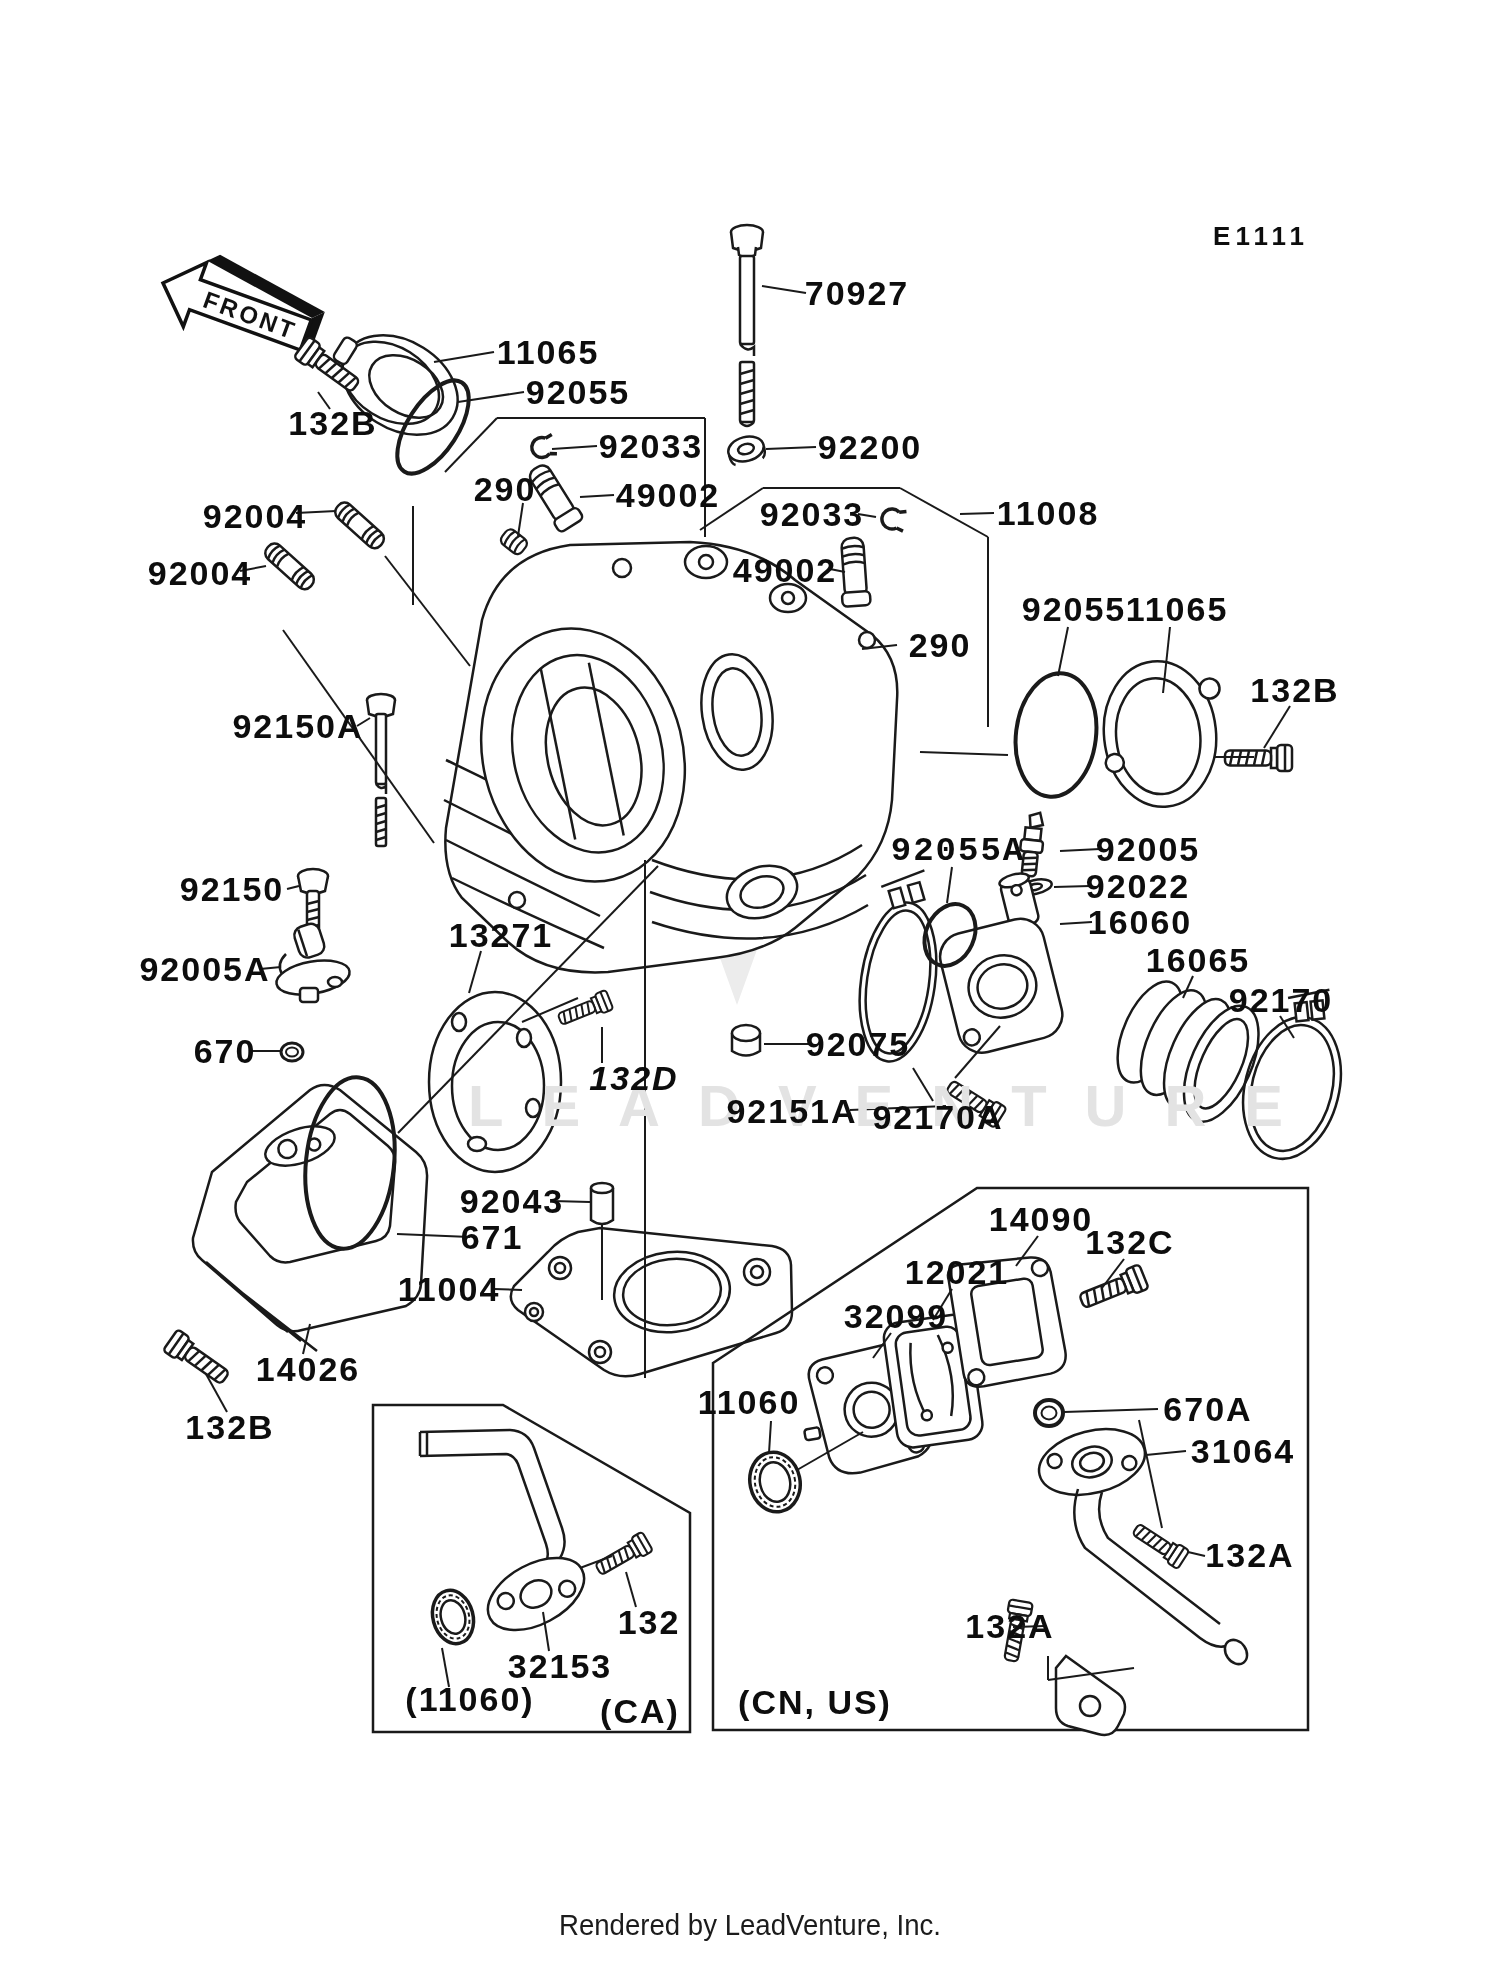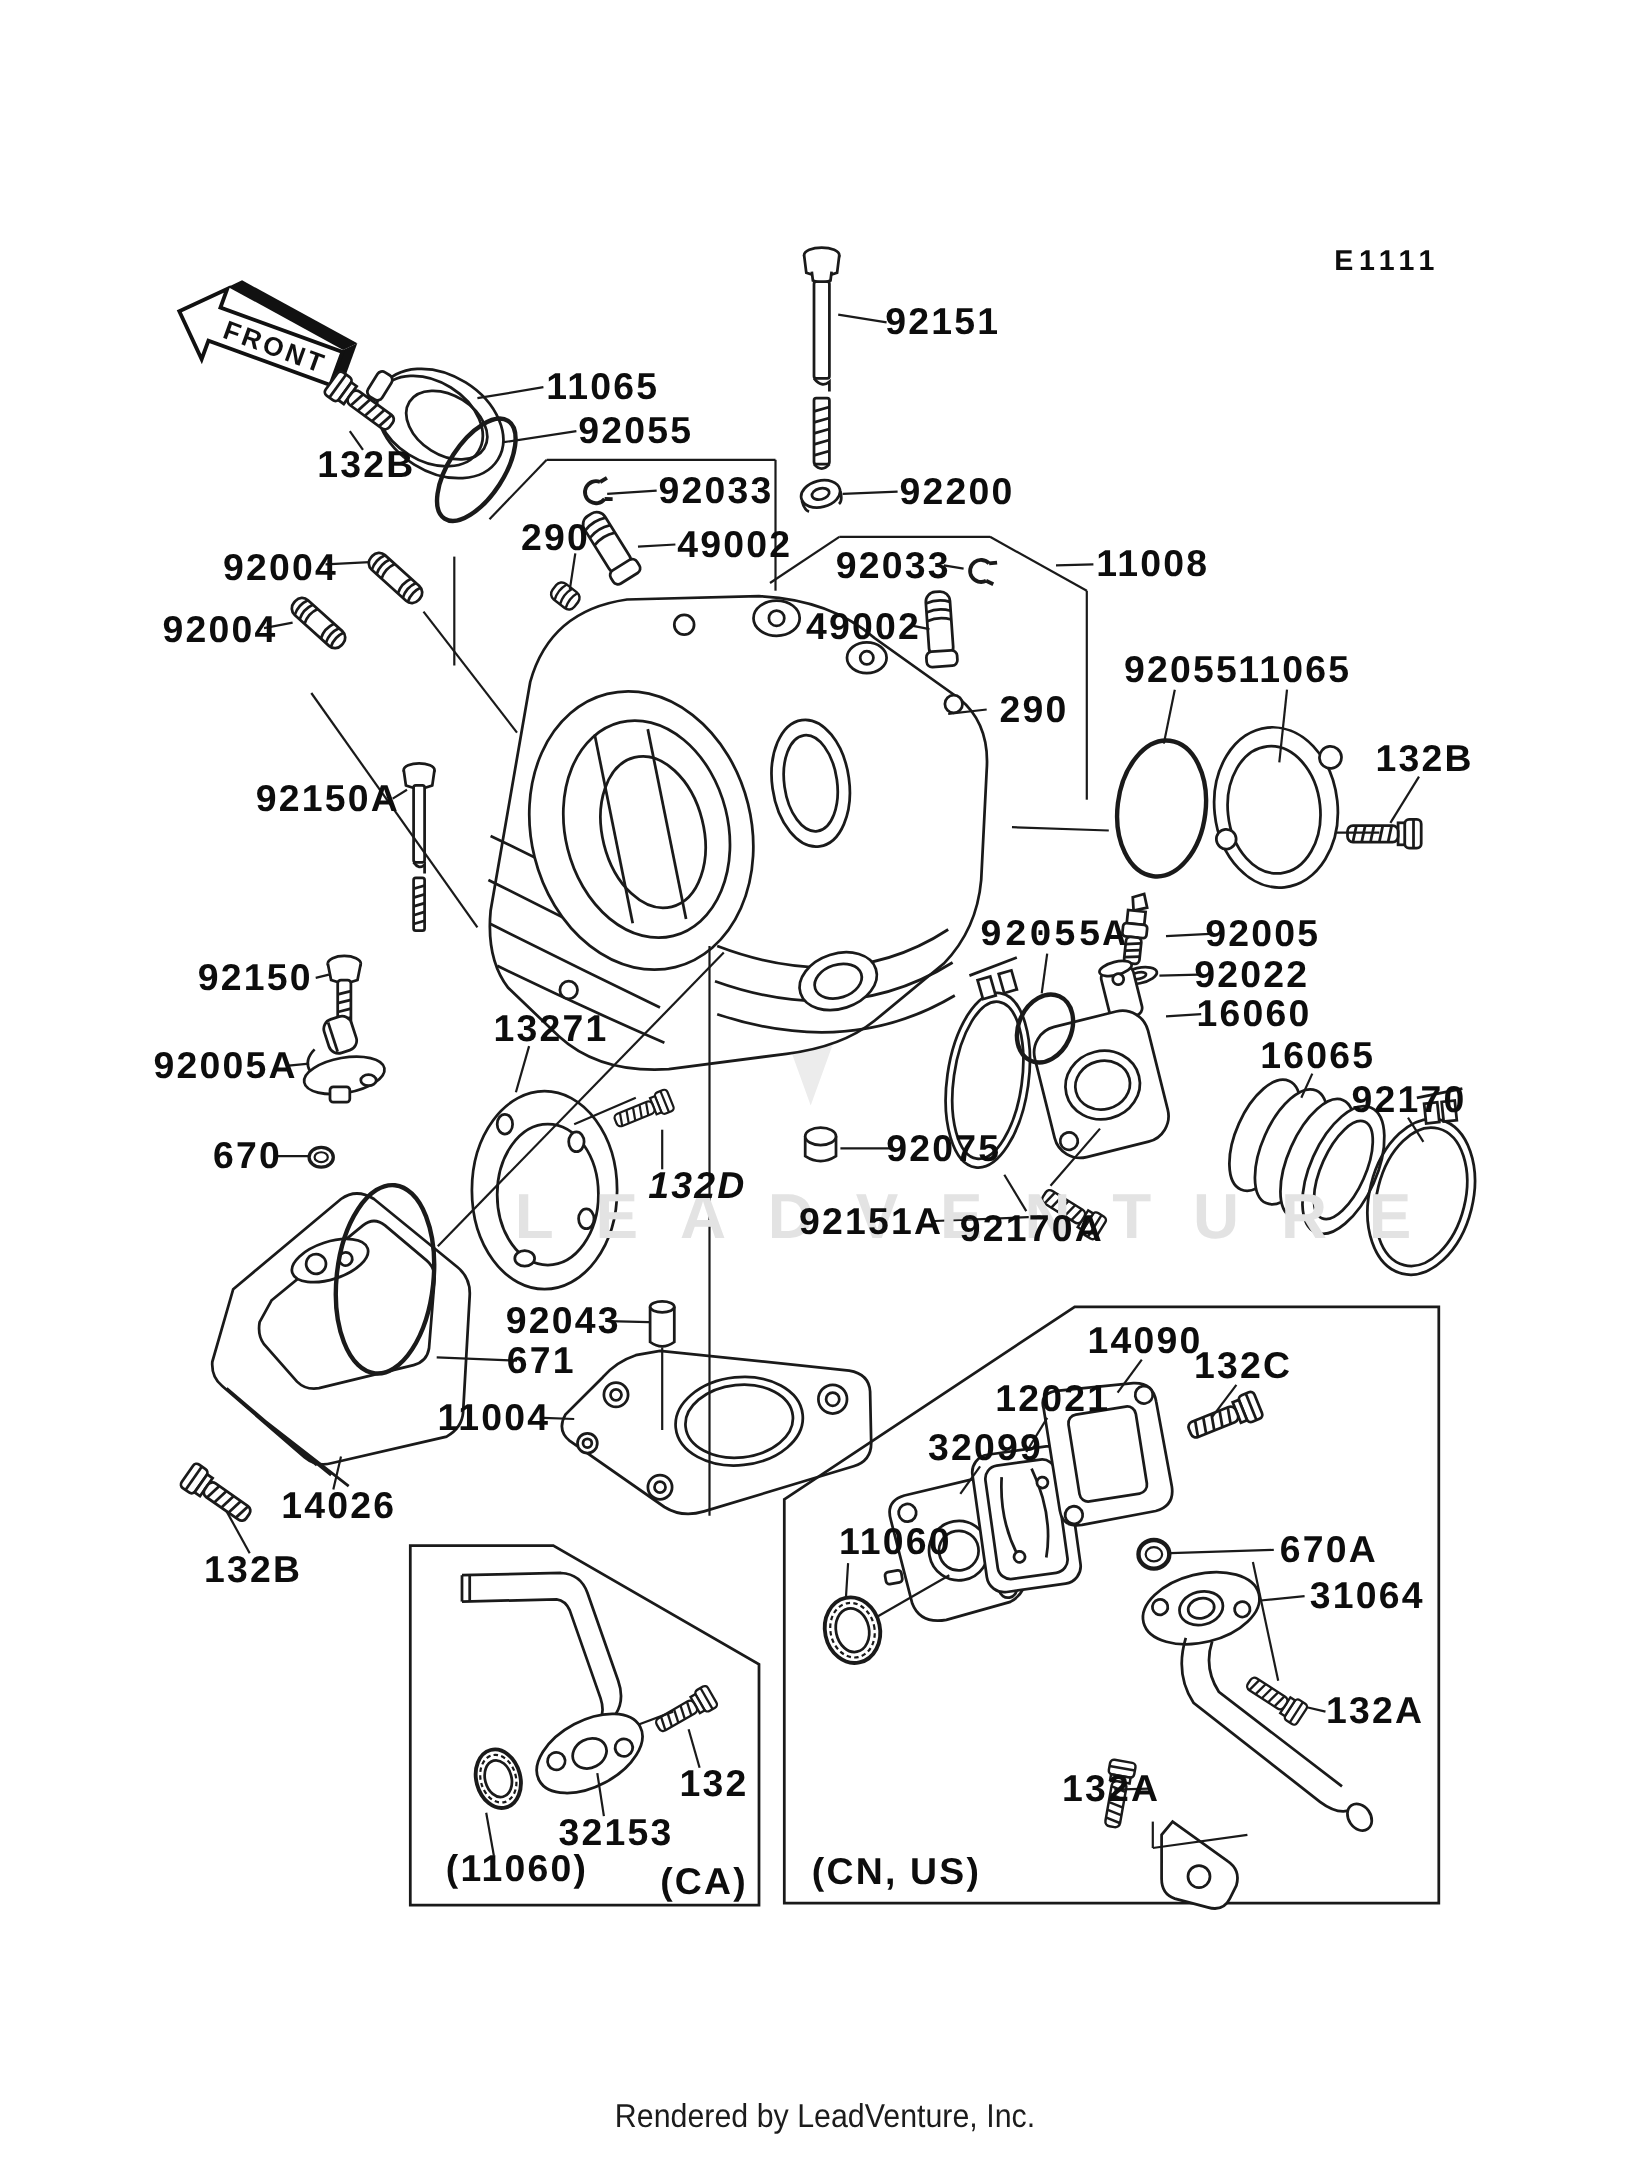--- a/index.html
+++ b/index.html
@@ -424,21 +424,21 @@
         <line x1="612" y1="1556" x2="580" y2="1568"></line>
         <line x1="955" y1="1078" x2="1000" y2="1026"></line>
         <line x1="920" y1="752" x2="1008" y2="755"></line>
         <line x1="1215" y1="757" x2="1254" y2="757"></line>
       </g>
   </svg>
 
   <div id="watermark-text">LEADVENTURE</div>
   <div id="label-layer">
       <div class="plabel" style="left: 1261px; top: 236px; font-size: 26px; letter-spacing: 5px;">E1111</div>
-      <div class="plabel" style="left: 857px; top: 293px;">92151</div>
+      <div class="plabel" style="left: 857px; top: 293px;">70927</div>
       <div class="plabel" style="left: 548px; top: 352px;">11065</div>
       <div class="plabel" style="left: 578px; top: 392px;">92055</div>
       <div class="plabel" style="left: 333px; top: 423px;">132B</div>
       <div class="plabel" style="left: 651px; top: 446px;">92033</div>
       <div class="plabel" style="left: 505px; top: 489px;">290</div>
       <div class="plabel" style="left: 668px; top: 495px;">49002</div>
       <div class="plabel" style="left: 255px; top: 516px;">92004</div>
       <div class="plabel" style="left: 200px; top: 573px;">92004</div>
       <div class="plabel" style="left: 870px; top: 447px;">92200</div>
       <div class="plabel" style="left: 812px; top: 514px;">92033</div>
@@ -465,21 +465,21 @@
       <div class="plabel" style="left: 1281px; top: 1000px;">92170</div>
       <div class="plabel" style="left: 512px; top: 1201px;">92043</div>
       <div class="plabel" style="left: 492px; top: 1237px;">671</div>
       <div class="plabel" style="left: 449px; top: 1289px;">11004</div>
       <div class="plabel" style="left: 308px; top: 1369px;">14026</div>
       <div class="plabel" style="left: 230px; top: 1427px;">132B</div>
       <div class="plabel" style="left: 649px; top: 1622px;">132</div>
       <div class="plabel" style="left: 560px; top: 1666px;">32153</div>
       <div class="plabel" style="left: 470px; top: 1699px;">(11060)</div>
       <div class="plabel" style="left: 640px; top: 1711px;">(CA)</div>
-      <div class="plabel" style="left: 814px; top: 1402px; text-align: center;">11060</div>
+      <div class="plabel" style="left: 749px; top: 1402px; text-align: center;">11060</div>
       <div class="plabel" style="left: 896px; top: 1316px;">32099</div>
       <div class="plabel" style="left: 957px; top: 1272px;">12021</div>
       <div class="plabel" style="left: 1041px; top: 1219px;">14090</div>
       <div class="plabel" style="left: 1130px; top: 1242px;">132C</div>
       <div class="plabel" style="left: 1208px; top: 1409px;">670A</div>
       <div class="plabel" style="left: 1243px; top: 1451px;">31064</div>
       <div class="plabel" style="left: 1250px; top: 1555px;">132A</div>
       <div class="plabel" style="left: 1010px; top: 1626px;">132A</div>
       <div class="plabel" style="left: 815px; top: 1702px;">(CN, US)</div>
     </div>

